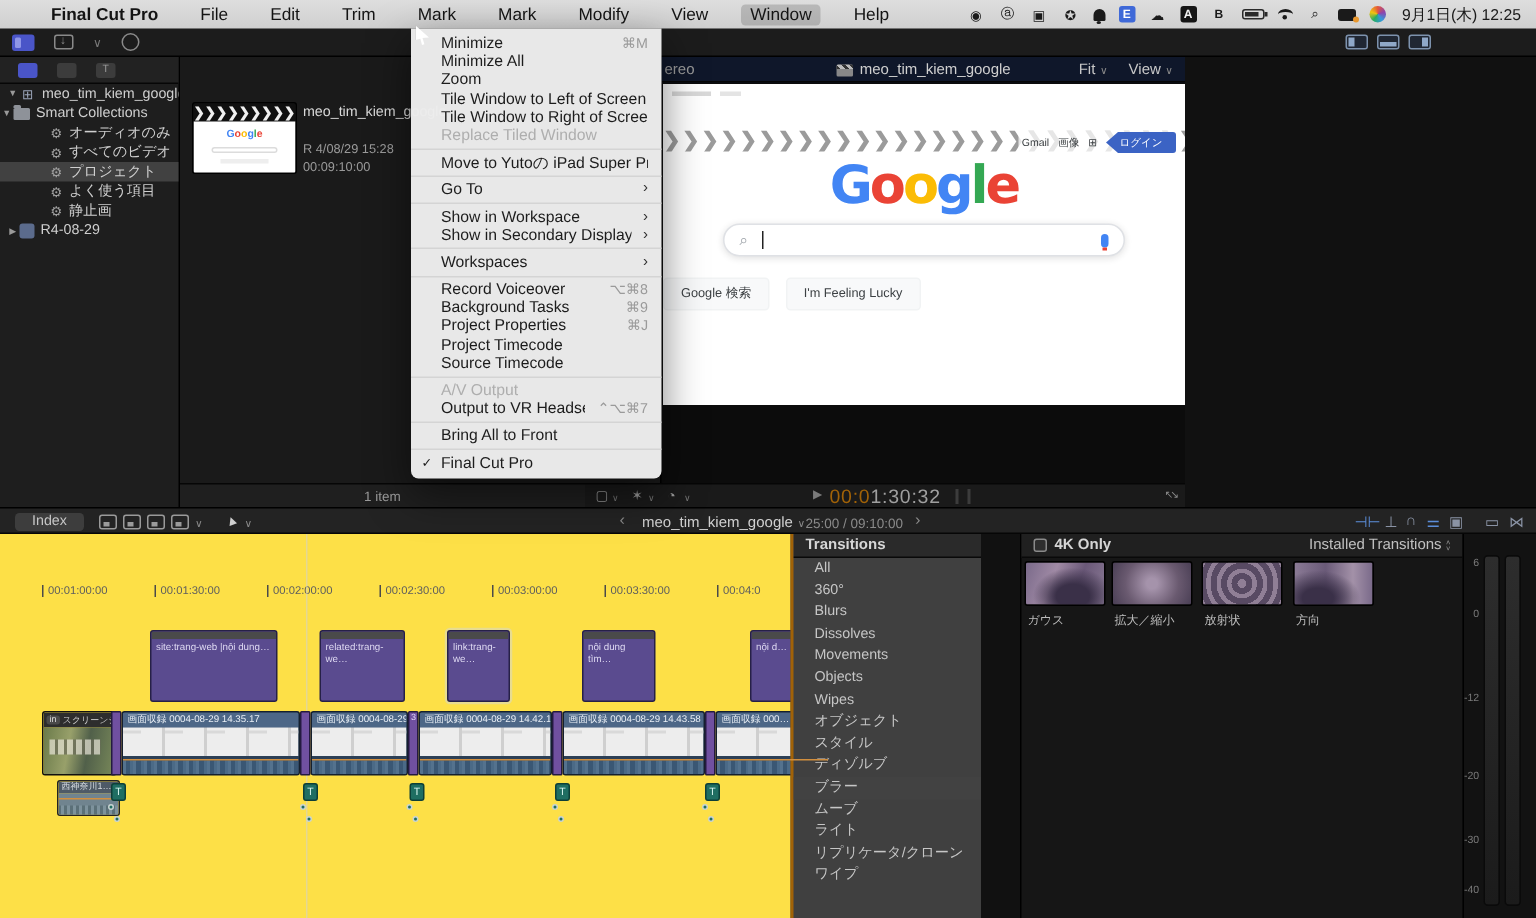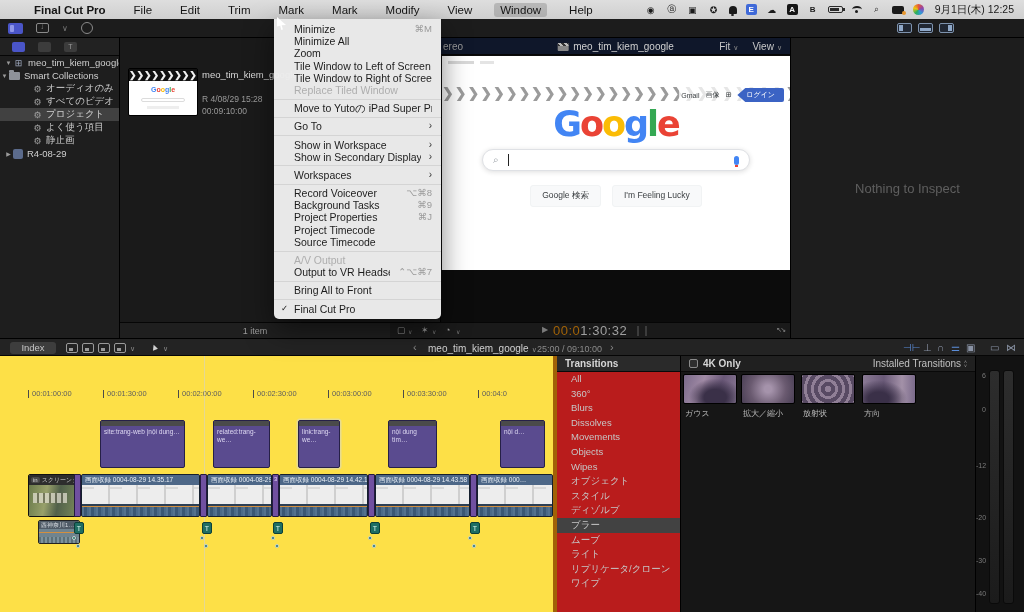--- a/index.html
+++ b/index.html
@@ -84,21 +84,21 @@
 .chevrons{position:absolute;top:29px;left:0;right:0;height:16px;line-height:16px;overflow:hidden;color:#9b9b9b;font-size:14px;font-weight:bold;letter-spacing:1px;white-space:nowrap}
 .v-links{position:absolute;top:31px;right:4px;display:flex;align-items:center;gap:6px;font-size:7px;color:#3c4043;background:rgba(255,255,255,0.75);padding:1px 2px}
 .v-login{background:#3b63c4;color:#fff;padding:2px 9px;border-radius:2px;font-size:7px;clip-path:polygon(8px 0,100% 0,100% 100%,8px 100%,0 50%)}
 .g-logo{position:absolute;top:48px;left:0;right:0;text-align:center;font-size:35px;font-weight:bold;font-family:"DejaVu Sans",sans-serif;letter-spacing:-2px}
 .gl-b{color:#4285F4}.gl-r{color:#EA4335}.gl-y{color:#FBBC05}.gl-g{color:#34A853}
 .g-search{position:absolute;top:93px;left:40px;width:268px;height:22px;border:1px solid #dfe1e5;border-radius:11px;background:#fff;display:flex;align-items:center;padding:0 10px;box-shadow:0 1px 5px rgba(32,33,36,0.15)}
 .g-mag{color:#9aa0a6;font-size:10px}
 .g-cursor{width:1px;height:12px;background:#222;margin-left:9px}
 .g-mic{margin-left:auto;width:5px;height:9px;background:#4285F4;border-radius:3px;position:relative}
 .g-mic::after{content:"";position:absolute;left:1px;bottom:-2px;width:3px;height:2px;background:#EA4335}
-.g-btns{position:absolute;top:129px;left:0;right:0;display:flex;justify-content:center;gap:11px}
+.g-btns{position:absolute;top:129px;left:0;right:0;display:flex;gap:11px}
 .g-btn{background:#f8f9fa;border:1px solid #f1f3f4;border-radius:3px;font-size:8.5px;color:#3c4043;padding:4px 11px;white-space:nowrap}
 .v-footer{position:absolute;left:1px;top:232px;width:348px;height:15px;background:#f2f2f2;display:flex;align-items:center;padding:0 12px;font-size:7.5px;color:#70757a;gap:12px;border-top:1px solid #e4e4e4}
 .vf-right{margin-left:auto;display:flex;gap:12px}
 
 
 #inspector{position:absolute;left:790px;top:38px;width:234px;height:300px;background:#1d1d1d;border-left:1px solid #000}
 .insp-empty{position:absolute;top:143px;left:0;right:0;text-align:center;color:#5f5f5f;font-size:13px}
 
 
 #bstatus{position:absolute;left:120px;top:322px;width:270px;height:16px;background:#1f1f1f;border-top:1px solid #060606;text-align:center;font-size:9px;color:#9a9a9a;line-height:16px}
@@ -148,21 +148,21 @@
 .trans .n{position:absolute;top:1px;left:1px;font-size:6px;color:#e0d5f5}
 .cclip{position:absolute;left:38px;top:164px;width:42px;height:24px;border-radius:2px;overflow:hidden;border:1px solid #222}
 .cclip .hd{height:8px;background:#4e5a66;font-size:6px;color:#d8dde2;line-height:8px;padding:0 2px;white-space:nowrap;overflow:hidden}
 .cclip .wv{height:16px;background:#70848f;position:relative}
 .cclip .wv::before{content:"";position:absolute;top:3px;left:0;right:0;height:1px;background:#d28f3f}
 .cclip .wv::after{content:"";position:absolute;bottom:0;left:0;right:0;height:8px;background:repeating-linear-gradient(90deg,#5b7078 0 2px,#7d929c 2px 4px)}
 .tchip{position:absolute;top:166px;width:10px;height:12px;background:#1f6e62;border:1px solid #0d3f38;border-radius:2px;color:#d8f5ef;font-size:7px;text-align:center;line-height:11px;z-index:4}
 .tdot{position:absolute;width:4px;height:4px;border:1px solid #c9d4d2;border-radius:50%;background:#1f6e62;z-index:4}
 
 
-#tpanel{position:absolute;left:553px;top:356px;width:127px;height:256px;background:#b91c1c;border-left:4px solid #a16207;overflow:hidden}
+#tpanel{position:absolute;left:527px;top:356px;width:127px;height:256px;background:#404040;border-left:2px solid #a16207;overflow:hidden}
 .tp-head{height:16px;line-height:16px;padding-left:8px;font-size:10px;color:#d6d6d6;background:#2a2a2a;border-bottom:1px solid #090909;font-weight:bold}
 .tcat{height:14.6px;line-height:14.6px;padding-left:14px;font-size:9.5px;color:#c6c6c6;white-space:nowrap;overflow:hidden}
 .tcat.sel{background:#424242}
 
 
 #tbrowser{position:absolute;left:680px;top:356px;width:295px;height:256px;background:#161616;border-left:1px solid #000}
 .tbr-head{height:16px;display:flex;align-items:center;padding:0 8px;border-bottom:1px solid #090909;background:#202020;gap:5px}
 .chk{width:9px;height:9px;border:1px solid #8a8a8a;border-radius:2px;background:#2e2e2e}
 .tbr-filter{font-size:10px;color:#d6d6d6;font-weight:bold}
 .tbr-inst{margin-left:auto;font-size:10px;color:#c0c0c0;display:flex;align-items:center;gap:3px}
@@ -325,23 +325,20 @@
         <span class="g-cursor"></span>
         <span class="g-mic"></span>
       </div>
       <div class="g-btns">
         <span class="g-btn">Google 検索</span>
         <span class="g-btn">I'm Feeling Lucky</span>
       </div>
     </div>
   </div>
 
-  <div id="inspector">
-    <div class="insp-empty">Nothing to Inspect</div>
-  </div>
 
   <div id="bstatus">1 item</div>
   <div id="vstatus">
     <span class="vs-ic" style="left:7px">▢</span>
     <span class="vs-ic vs-caret" style="left:18px;top:5px">∨</span>
     <span class="vs-ic" style="left:31px">✶</span>
     <span class="vs-ic vs-caret" style="left:42px;top:5px">∨</span>
     <span class="vs-ic" style="left:55px">◔</span>
     <span class="vs-ic vs-caret" style="left:66px;top:5px">∨</span>
     <span class="vs-play">▶</span>

